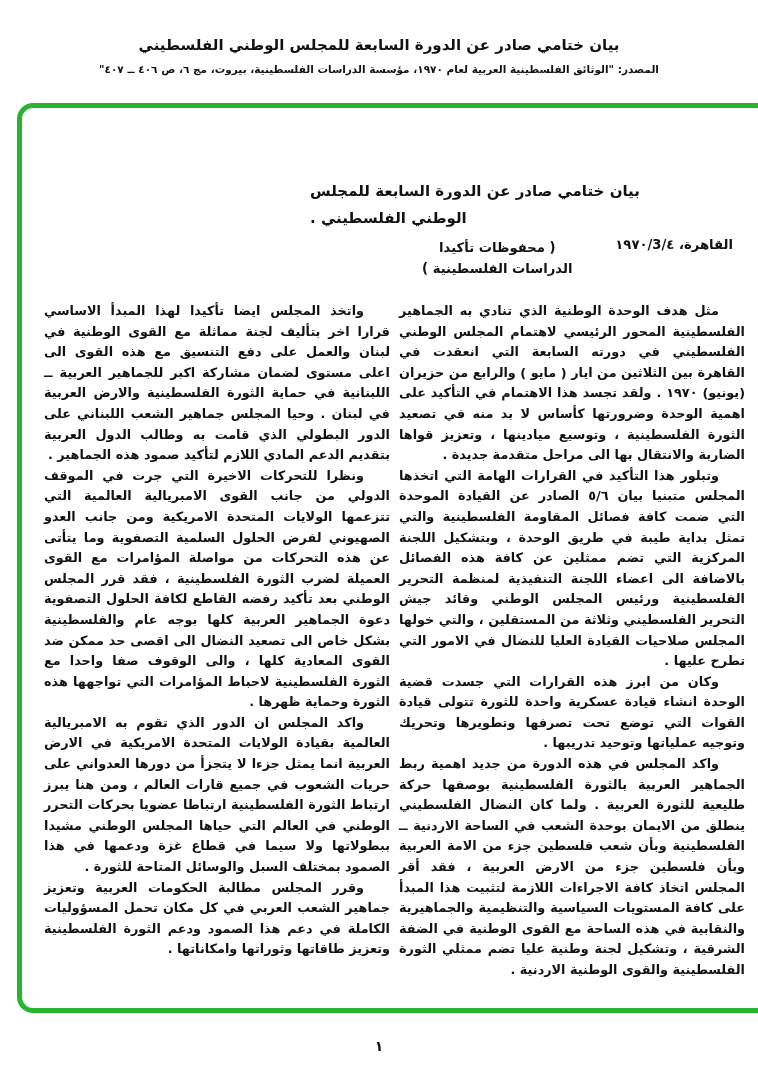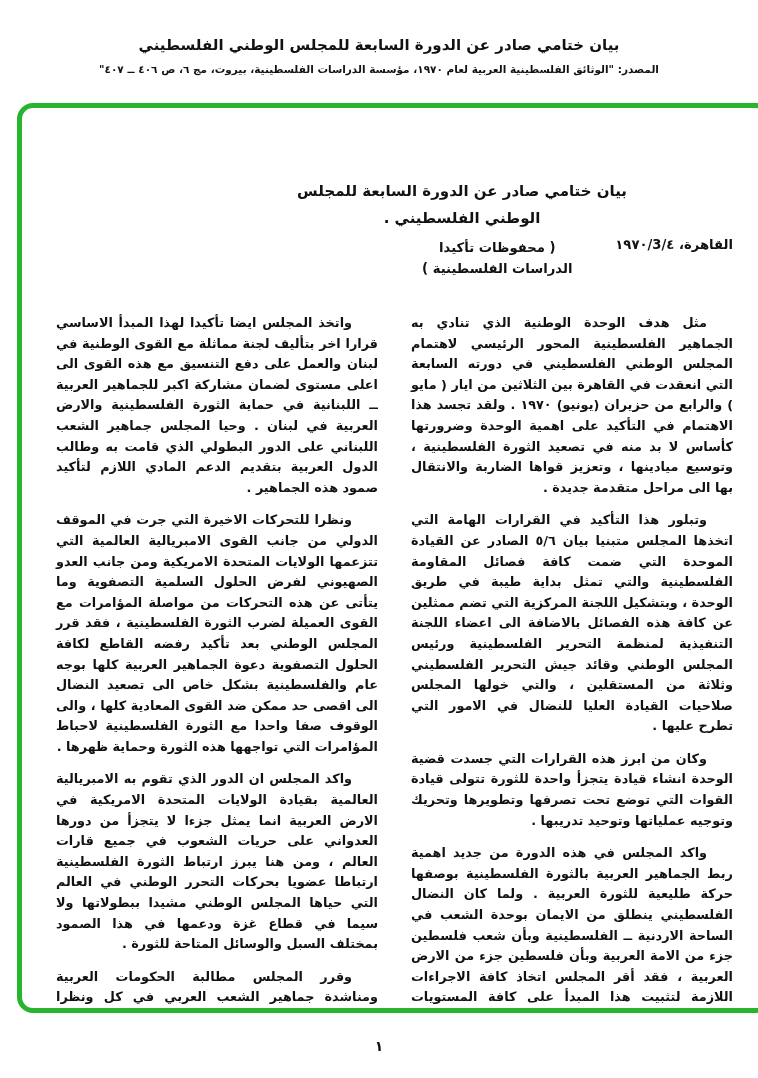--- a/index.html
+++ b/index.html
@@ -38,26 +38,26 @@
     top:103px;left:17px;
     width:701px;height:900px;
     border:5px solid var(--border-green);
     border-radius:16px;
     background:#ffffff;
     padding:0 22px;
     box-sizing:content-box;
     overflow:hidden;
   }
   .doc-heading{
-    margin:70px 109px 0 0;
+    margin:70px 87px 0 0;
     width:348px;
     font-size:15px;
     line-height:27px;
     font-weight:bold;
-    text-align:center;
+    text-align:left;
   }
   .date-row{
     display:flex;
     align-items:flex-start;
     margin-top:5px;
     padding-right:12px;
     font-size:13.2px;
     font-weight:bold;
   }
   .dateline{white-space:nowrap;}
@@ -74,21 +74,21 @@
   }
   .col{
     flex:1;
     min-width:0;
     font-size:12.8px;
     line-height:20.6px;
     font-weight:bold;
     text-align:justify;
   }
   .col p{
-    margin:12px;
+    margin:0;
     text-indent:26px;
   }
   .page-num{
     position:absolute;
     bottom:24px;left:0;right:0;
     text-align:center;
     font-size:14px;
     font-weight:bold;
   }
 </style>
@@ -108,29 +108,29 @@
     <div class="date-row">
       <span class="dateline">القاهرة، ١٩٧٠/3/٤</span>
       <span class="archive-note">( محفوظات تأكيدا الدراسات الفلسطينية )</span>
     </div>
 
     <div class="columns">
 
       <div class="col">
         <p>مثل هدف الوحدة الوطنية الذي تنادي به الجماهير الفلسطينية المحور الرئيسي لاهتمام المجلس الوطني الفلسطيني في دورته السابعة التي انعقدت في القاهرة بين الثلاثين من ايار ( مايو ) والرابع من حزيران (يونيو) ١٩٧٠ . ولقد تجسد هذا الاهتمام في التأكيد على اهمية الوحدة وضرورتها كأساس لا بد منه في تصعيد الثورة الفلسطينية ، وتوسيع ميادينها ، وتعزيز قواها الضاربة والانتقال بها الى مراحل متقدمة جديدة .</p>
         <p>وتبلور هذا التأكيد في القرارات الهامة التي اتخذها المجلس متبنيا بيان ٥/٦ الصادر عن القيادة الموحدة التي ضمت كافة فصائل المقاومة الفلسطينية والتي تمثل بداية طيبة في طريق الوحدة ، وبتشكيل اللجنة المركزية التي تضم ممثلين عن كافة هذه الفصائل بالاضافة الى اعضاء اللجنة التنفيذية لمنظمة التحرير الفلسطينية ورئيس المجلس الوطني وقائد جيش التحرير الفلسطيني وثلاثة من المستقلين ، والتي خولها المجلس صلاحيات القيادة العليا للنضال في الامور التي تطرح عليها .</p>
-        <p>وكان من ابرز هذه القرارات التي جسدت قضية الوحدة انشاء قيادة يتجزأ واحدة للثورة تتولى قيادة القوات التي توضع تحت تصرفها وتطويرها وتحريك وتوجيه عملياتها وتوحيد تدريبها .</p>
+        <p>وكان من ابرز هذه القرارات التي جسدت قضية الوحدة انشاء قيادة عسكرية واحدة للثورة تتولى قيادة القوات التي توضع تحت تصرفها وتطويرها وتحريك وتوجيه عملياتها وتوحيد تدريبها .</p>
         <p>واكد المجلس في هذه الدورة من جديد اهمية ربط الجماهير العربية بالثورة الفلسطينية بوصفها حركة طليعية للثورة العربية . ولما كان النضال الفلسطيني ينطلق من الايمان بوحدة الشعب في الساحة الاردنية ــ الفلسطينية وبأن شعب فلسطين جزء من الامة العربية وبأن فلسطين جزء من الارض العربية ، فقد أقر المجلس اتخاذ كافة الاجراءات اللازمة لتثبيت هذا المبدأ على كافة المستويات السياسية والتنظيمية والجماهيرية والنقابية في هذه الساحة مع القوى الوطنية في الضفة الشرقية ، وتشكيل لجنة وطنية عليا تضم ممثلي الثورة الفلسطينية والقوى الوطنية الاردنية .</p>
       </div>
 
       <div class="col">
         <p>واتخذ المجلس ايضا تأكيدا لهذا المبدأ الاساسي قرارا اخر بتأليف لجنة مماثلة مع القوى الوطنية في لبنان والعمل على دفع التنسيق مع هذه القوى الى اعلى مستوى لضمان مشاركة اكبر للجماهير العربية ــ اللبنانية في حماية الثورة الفلسطينية والارض العربية في لبنان . وحيا المجلس جماهير الشعب اللبناني على الدور البطولي الذي قامت به وطالب الدول العربية بتقديم الدعم المادي اللازم لتأكيد صمود هذه الجماهير .</p>
         <p>ونظرا للتحركات الاخيرة التي جرت في الموقف الدولي من جانب القوى الامبريالية العالمية التي تتزعمها الولايات المتحدة الامريكية ومن جانب العدو الصهيوني لفرض الحلول السلمية التصفوية وما يتأتى عن هذه التحركات من مواصلة المؤامرات مع القوى العميلة لضرب الثورة الفلسطينية ، فقد قرر المجلس الوطني بعد تأكيد رفضه القاطع لكافة الحلول التصفوية دعوة الجماهير العربية كلها بوجه عام والفلسطينية بشكل خاص الى تصعيد النضال الى اقصى حد ممكن ضد القوى المعادية كلها ، والى الوقوف صفا واحدا مع الثورة الفلسطينية لاحباط المؤامرات التي تواجهها هذه الثورة وحماية ظهرها .</p>
         <p>واكد المجلس ان الدور الذي تقوم به الامبريالية العالمية بقيادة الولايات المتحدة الامريكية في الارض العربية انما يمثل جزءا لا يتجزأ من دورها العدواني على حريات الشعوب في جميع قارات العالم ، ومن هنا يبرز ارتباط الثورة الفلسطينية ارتباطا عضويا بحركات التحرر الوطني في العالم التي حياها المجلس الوطني مشيدا ببطولاتها ولا سيما في قطاع غزة ودعمها في هذا الصمود بمختلف السبل والوسائل المتاحة للثورة .</p>
-        <p>وقرر المجلس مطالبة الحكومات العربية ومناشدة جماهير الشعب العربي في كل ونظرا تحمل المسؤوليات الكاملة في دعم هذا الصمود ودعم الثورة الفلسطينية وتعزيز طاقاتها وثوراتها وامكاناتها .</p>
+        <p>وقرر المجلس مطالبة الحكومات العربية وتعزيز جماهير الشعب العربي في كل مكان تحمل المسؤوليات الكاملة في دعم هذا الصمود ودعم الثورة الفلسطينية وتعزيز طاقاتها وثوراتها وامكاناتها .</p>
       </div>
 
     </div>
   </section>
 
   <div class="page-num">١</div>
 
 </div>
 
 </body></html>

